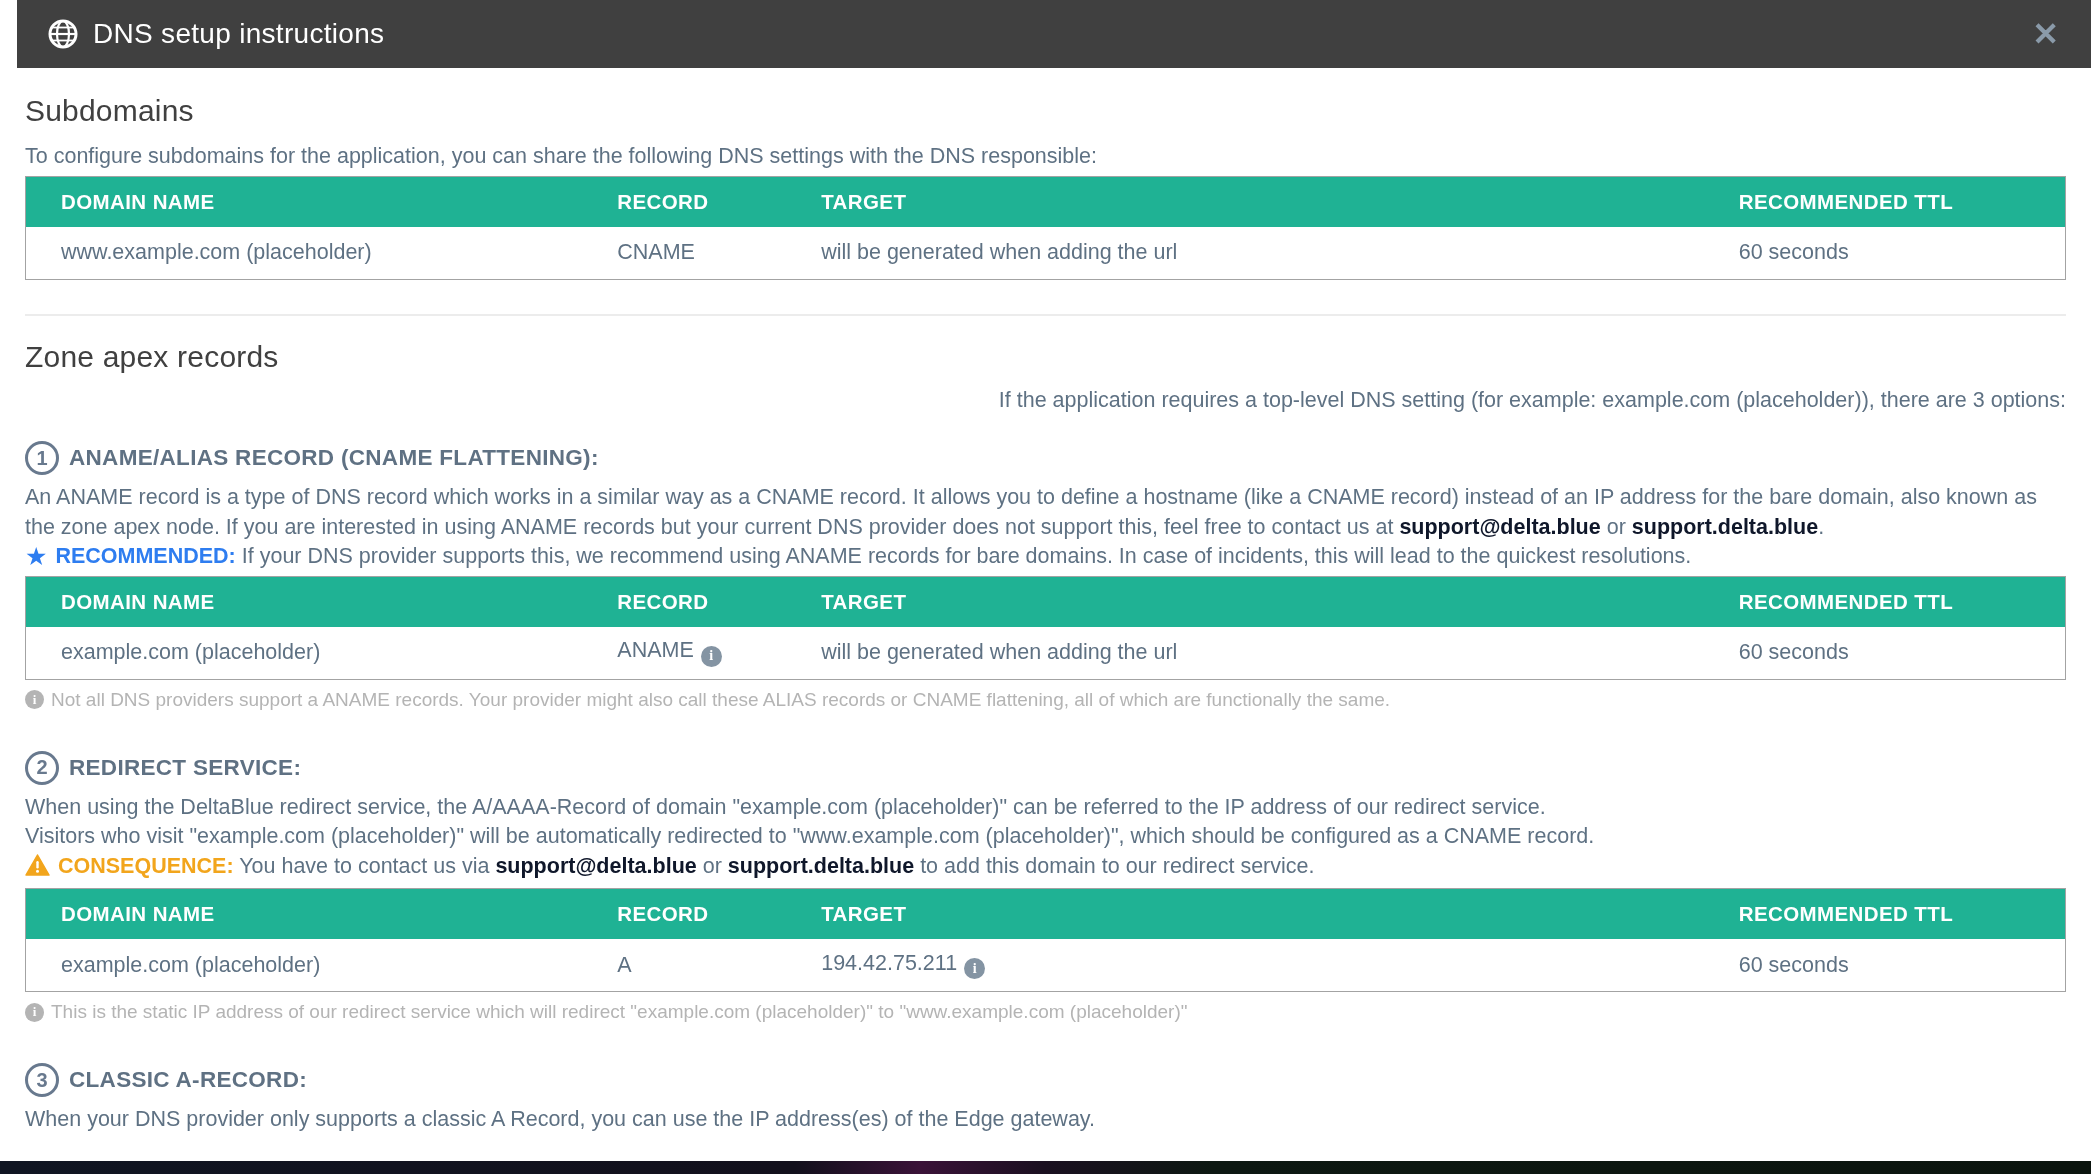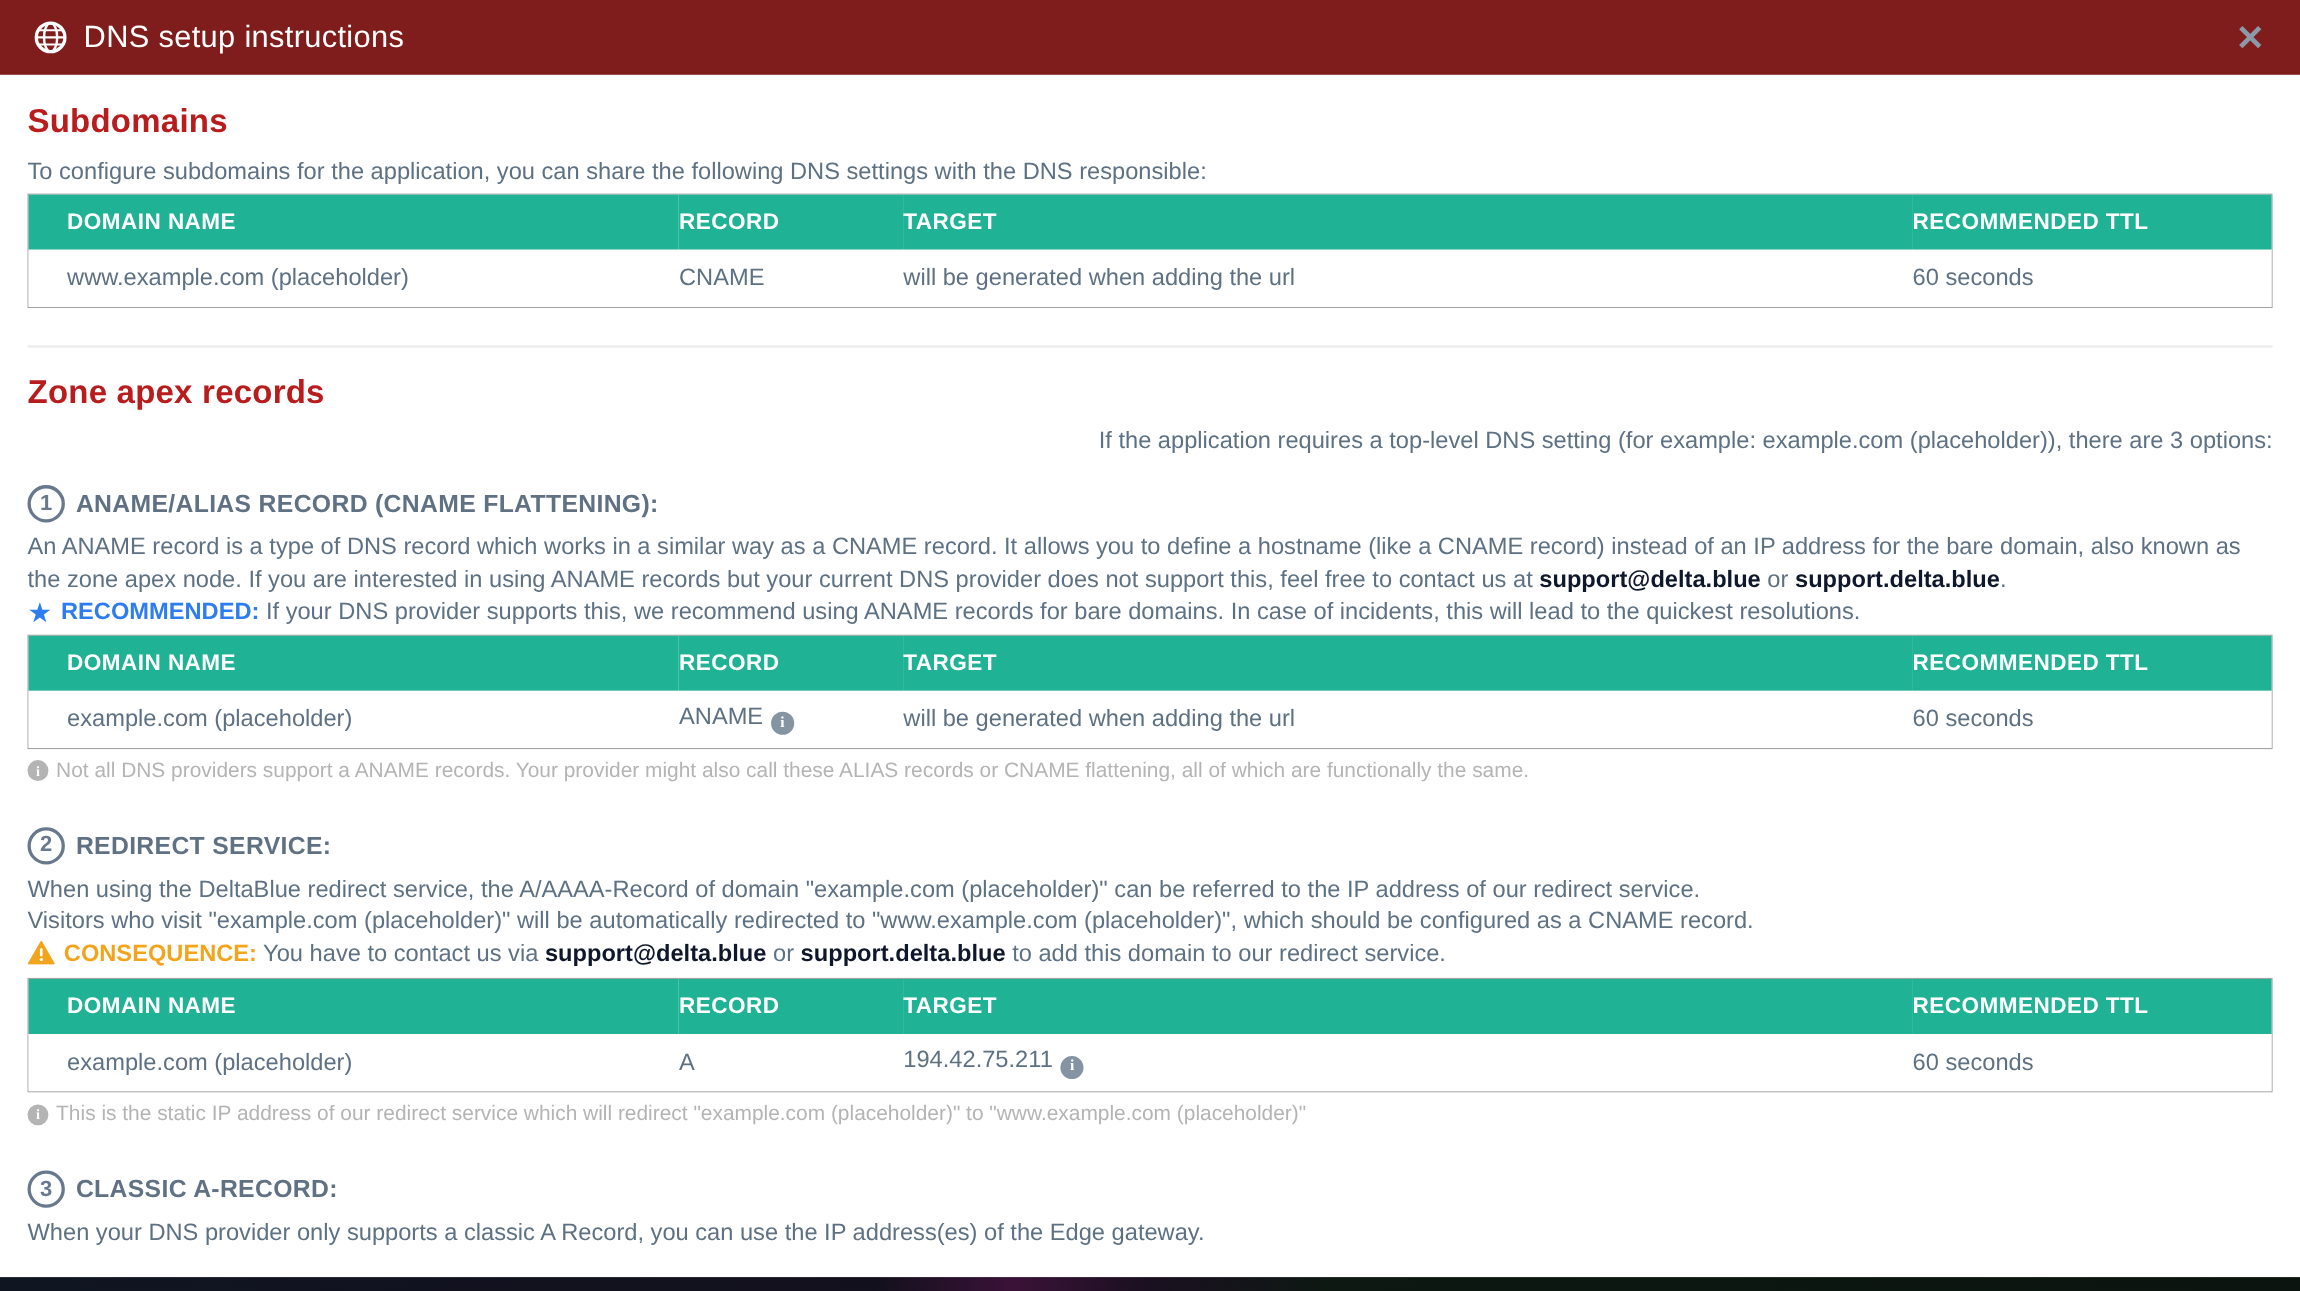--- a/index.html
+++ b/index.html
@@ -7,25 +7,26 @@
     width: 2091px; height: 1174px;
     overflow: hidden;
     background: #ffffff;
     font-family: "Liberation Sans", "DejaVu Sans", sans-serif;
     position: relative;
   }
 
   
   .modal-header {
     height: 68px;
-    background: #7f1d1d;
+    background: #404040;
     display: flex;
     align-items: center;
     padding: 0 30px;
     position: relative;
+    margin-left: 17px;
   }
   .modal-header .globe { margin-right: 14px; display: inline-flex; }
   .modal-title {
     color: #ffffff;
     font-size: 28px;
     font-weight: 400;
     letter-spacing: 0.3px;
   }
   .close-btn {
     position: absolute;
@@ -37,23 +38,23 @@
     line-height: 1;
     cursor: pointer;
     background: none; border: none;
     font-family: "Liberation Sans", sans-serif;
   }
 
   
   .content { padding: 0 25px; }
 
   h2.section-heading {
-    color: #b91c1c;
+    color: #404040;
     font-size: 30px;
-    font-weight: 700;
+    font-weight: 400;
     letter-spacing: 0.2px;
   }
   .h-subdomains { margin-top: 26px; }
   .h-zone { margin-top: 24px; }
 
   p.body-text, .body-line {
     color: #5e7183;
     font-size: 21.5px;
     line-height: 29.5px;
   }

